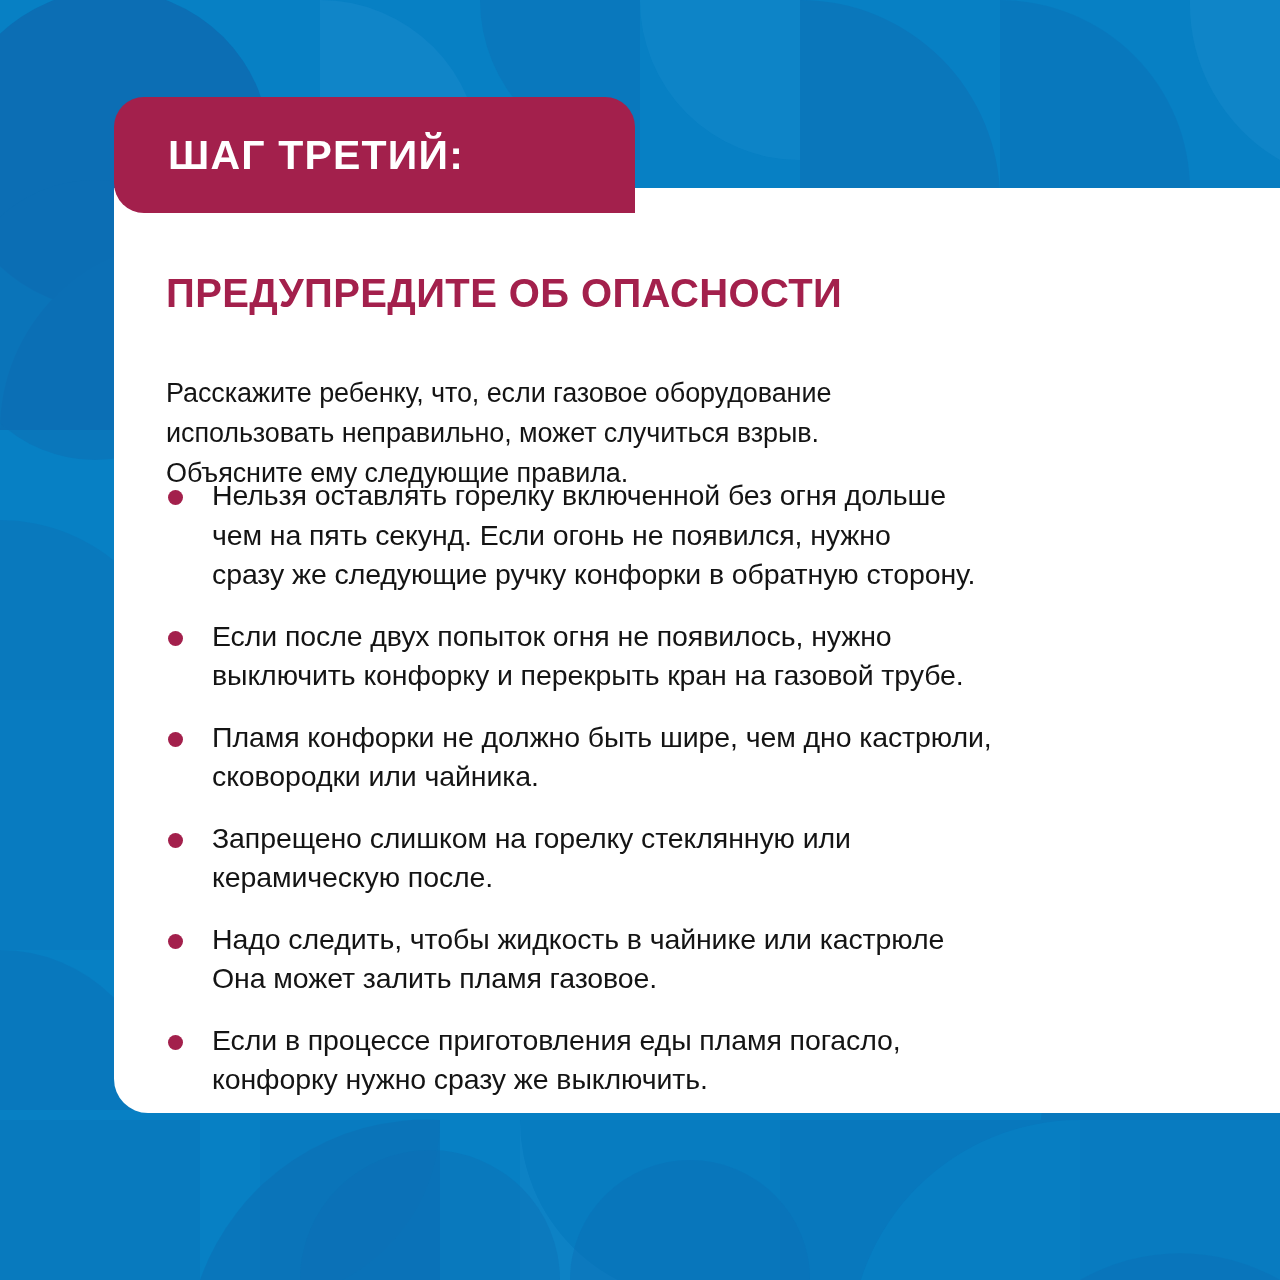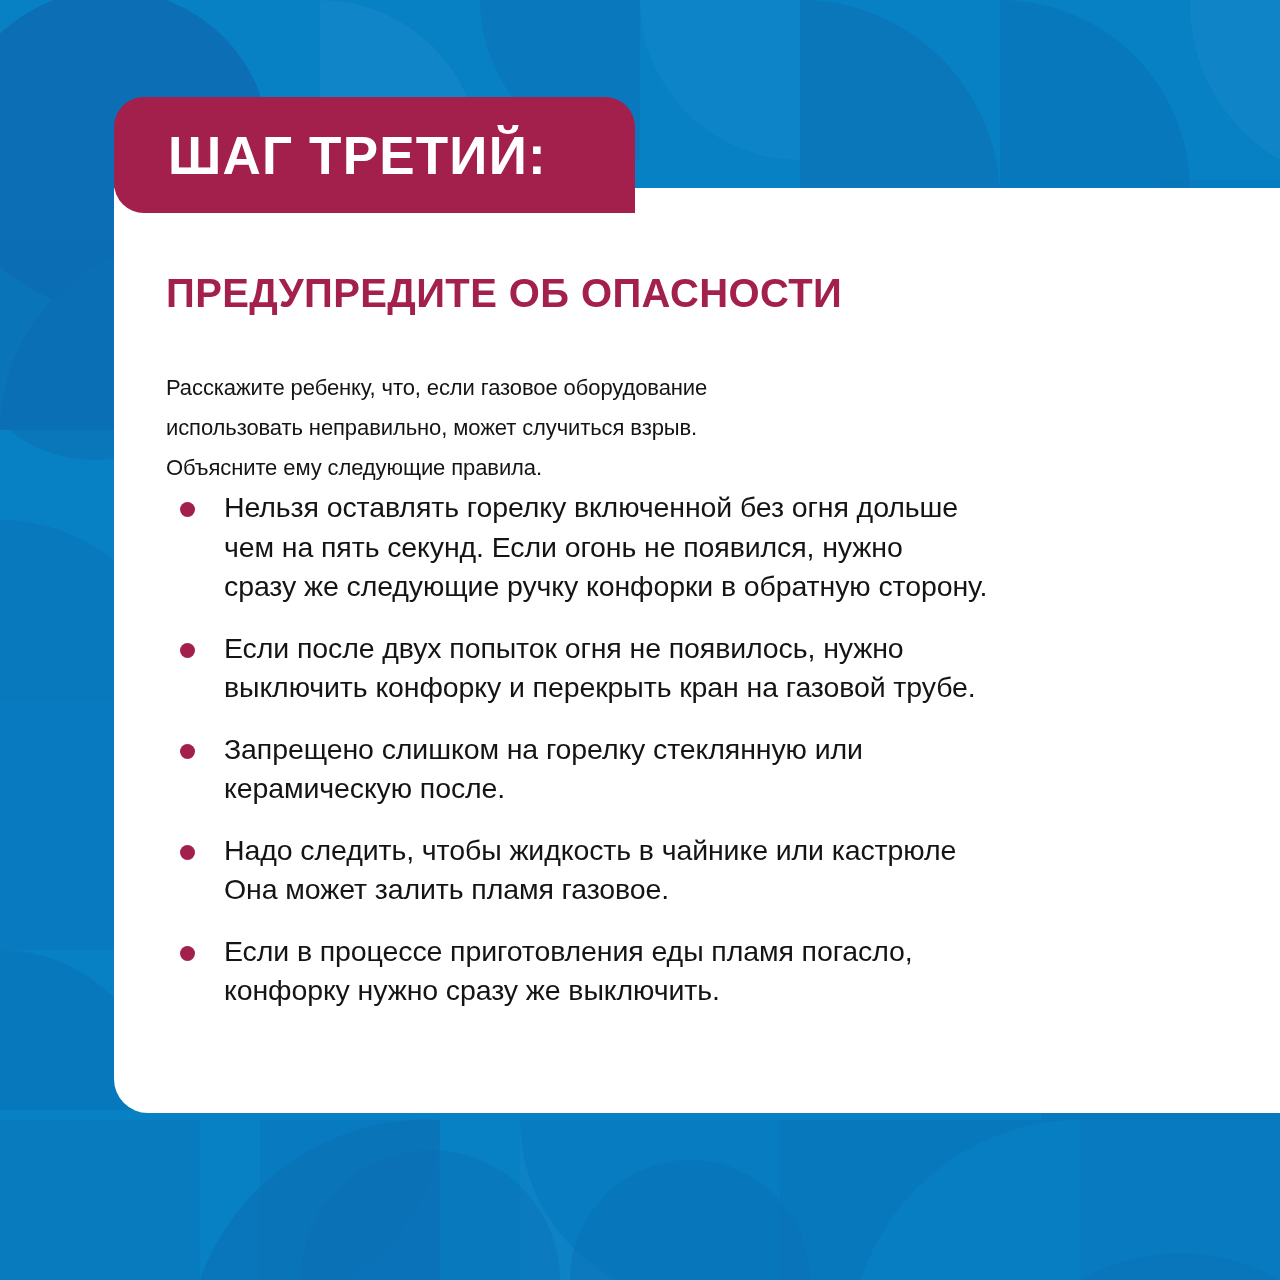--- a/index.html
+++ b/index.html
@@ -40,21 +40,21 @@
     width: 521px;
     height: 116px;
     background: #A3204C;
     border-radius: 30px 30px 0 30px;
     z-index: 2;
     display: flex;
     align-items: center;
   }
   #step-badge .badge-label {
     color: #FFFFFF;
-    font-size: 53px;
+    font-size: 41px;
     font-weight: bold;
     letter-spacing: 1.2px;
     padding-left: 54px;
     line-height: 1;
     white-space: nowrap;
     font-family: "Liberation Sans", sans-serif;
   }
 
   
   #content-card {
@@ -81,36 +81,36 @@
     line-height: 1;
     white-space: nowrap;
   }
 
   #intro-paragraph {
     position: absolute;
     left: 52px;
     top: 158px;
     width: 900px;
     color: #141414;
-    font-size: 22px;
+    font-size: 27px;
     line-height: 40px;
     letter-spacing: -0.1px;
   }
   #intro-paragraph .line {
     display: block;
     white-space: nowrap;
   }
 
   #rules-list {
     position: absolute;
     left: 52px;
     top: 288px;
     width: 985px;
     list-style: none;
-    margin: 12px;
+    margin: 0;
     padding: 0;
   }
   #rules-list li {
     position: relative;
     padding-left: 46px;
     margin-bottom: 22px;
     color: #141414;
     font-size: 28.5px;
     line-height: 39.5px;
     letter-spacing: -0.1px;
@@ -208,20 +208,25 @@
         <span class="line">чем на пять секунд. Если огонь не появился, нужно</span>
         <span class="line">сразу же следующие ручку конфорки в обратную сторону.</span>
       </li>
 
       <li>
         <span class="bullet-dot"></span>
         <span class="line">Если после двух попыток огня не появилось, нужно</span>
         <span class="line">выключить конфорку и перекрыть кран на газовой трубе.</span>
       </li>
 
+      <li>
+        <span class="bullet-dot"></span>
+        <span class="line">Пламя конфорки не должно быть шире, чем дно кастрюли,</span>
+        <span class="line">сковородки или чайника.</span>
+      </li>
 
       <li>
         <span class="bullet-dot"></span>
         <span class="line">Запрещено слишком на горелку стеклянную или</span>
         <span class="line">керамическую после.</span>
       </li>
 
       <li>
         <span class="bullet-dot"></span>
         <span class="line">Надо следить, чтобы жидкость в чайнике или кастрюле</span>

